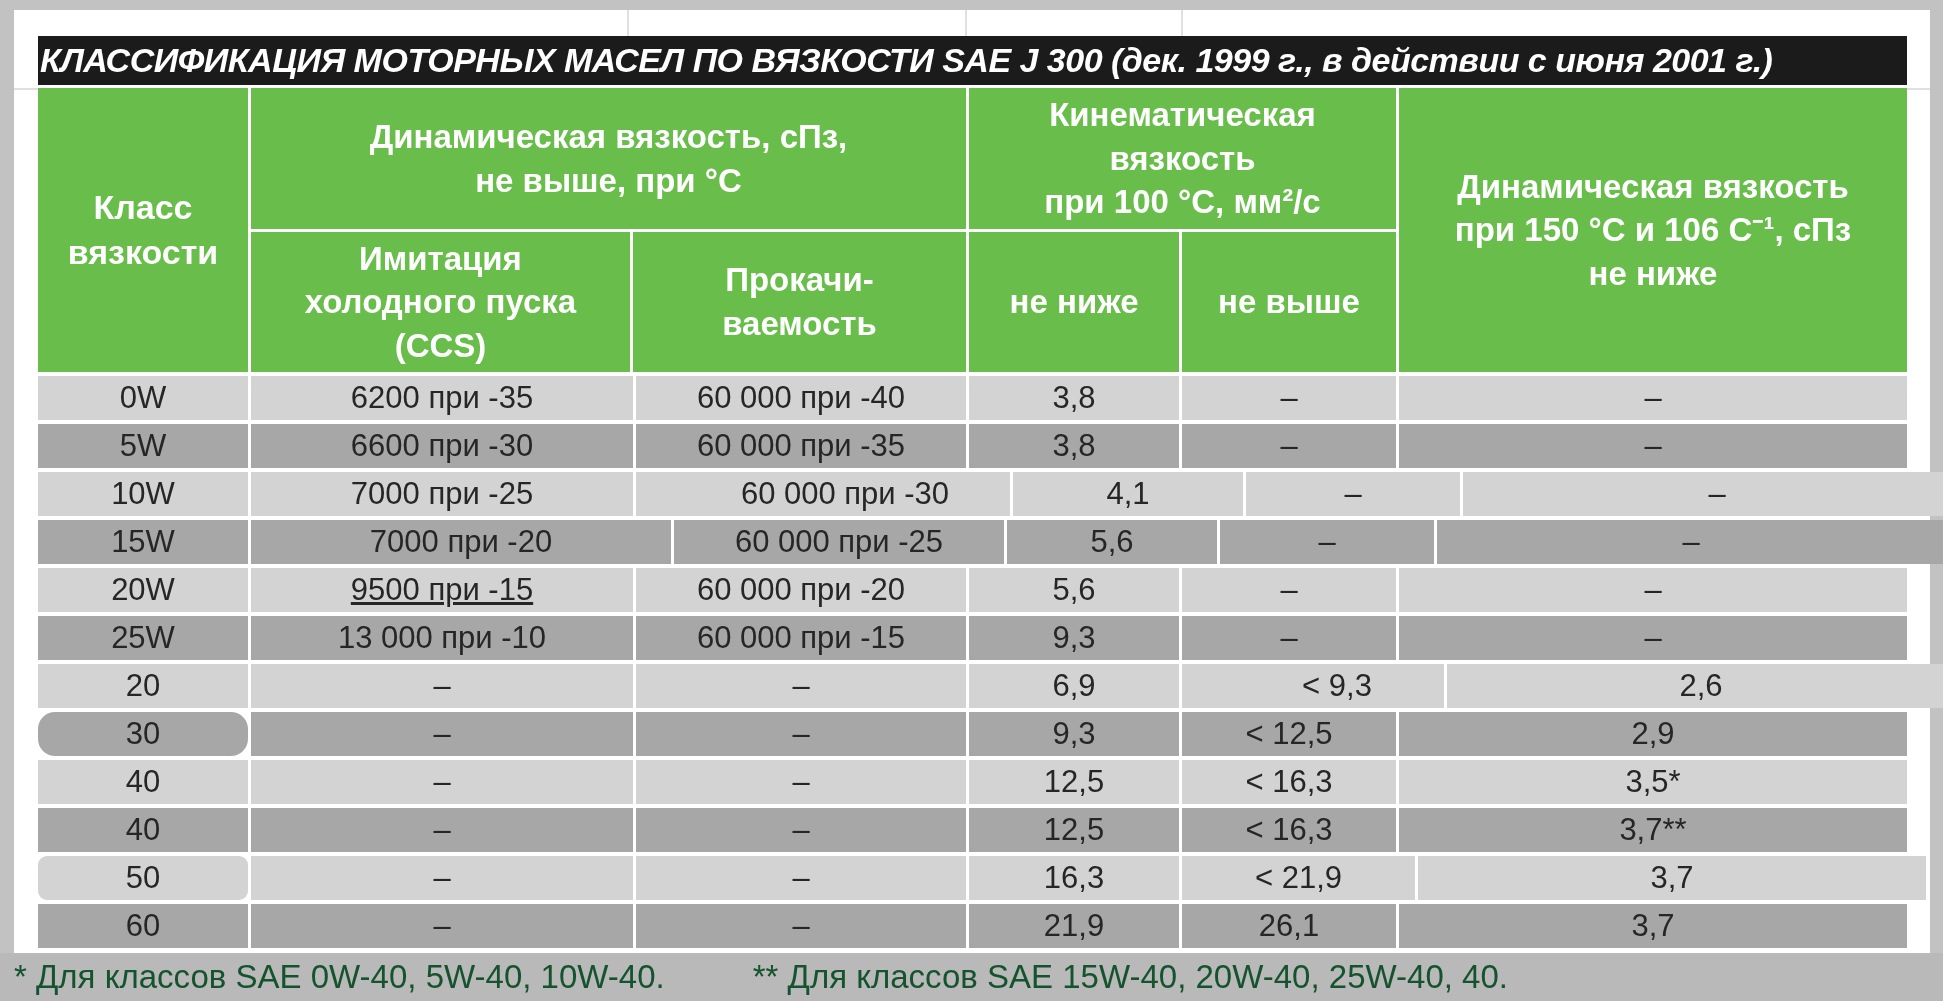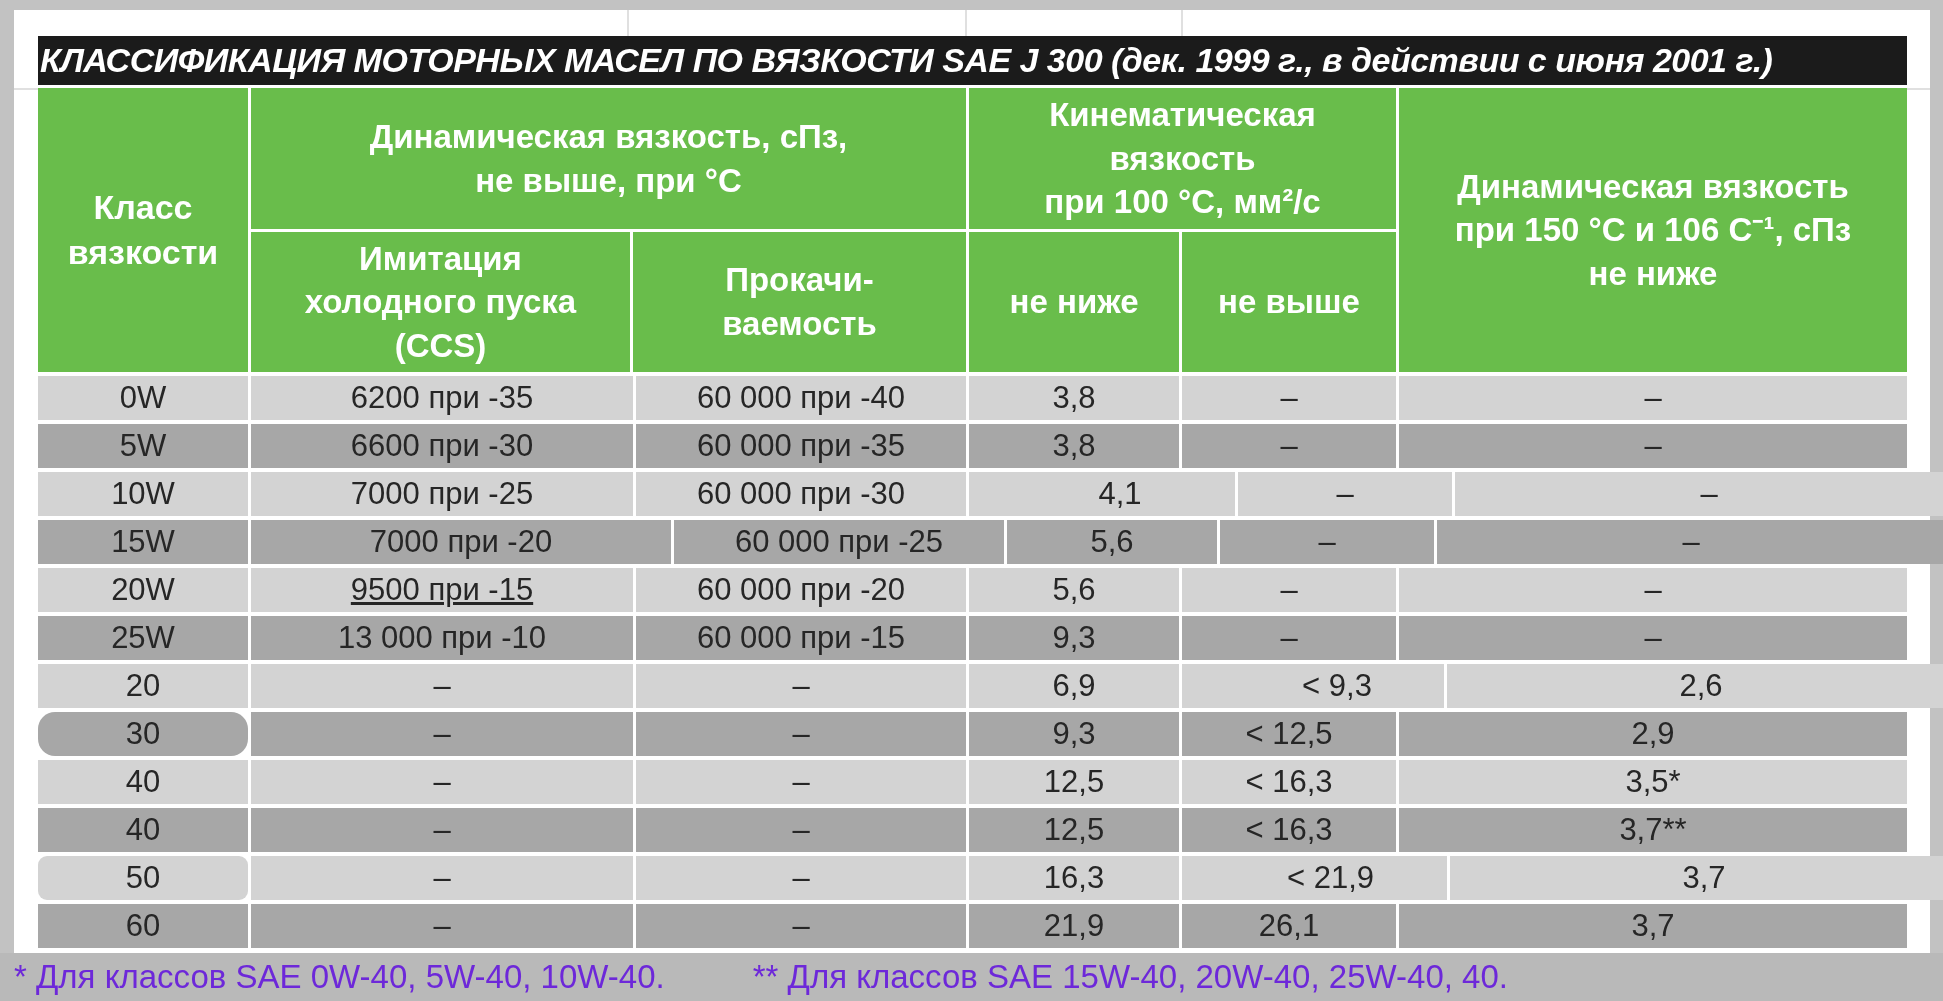--- a/index.html
+++ b/index.html
@@ -49,21 +49,21 @@
   .row.dark .cell{background:var(--rowDark,#a7a7a7);}
   .cell{
     display:flex;align-items:center;justify-content:center;
     font-size:31px;color:#262626;flex:0 0 auto;height:100%;
   }
   .footnote{
     position:absolute;left:0;top:953px;width:1943px;height:48px;
     background:var(--foot,#b9b9b9);
     display:flex;align-items:center;
     padding-left:14px;box-sizing:border-box;
-    font-size:33px;color:#6d28d9;
+    font-size:33px;color:#14532d;
   }
   .footnote .fn2{margin-left:88px;}
 </style>
 </head>
 <body style="--green: #69bd4b; --bar: #1b1b1b; --rowLight: #d3d3d3; --rowDark: #a7a7a7; --foot: #b9b9b9; --page: #ffffff; --outer: #c2c2c2;">
 
 <div class="page">
   <div class="gridline v" style="left:613px"></div>
   <div class="gridline v" style="left:951px"></div>
   <div class="gridline v" style="left:1167px"></div>
@@ -106,22 +106,22 @@
       <div class="cell" style="width: 210px;">5W</div>
       <div class="cell" style="width: 382px;">6600 при -30</div>
       <div class="cell" style="width: 330px;">60 000 при -35</div>
       <div class="cell" style="width: 210px;">3,8</div>
       <div class="cell" style="width: 214px;">–</div>
       <div class="cell" style="width: 508px;">–</div>
     </div>
     <div class="row light">
       <div class="cell" style="width: 210px;">10W</div>
       <div class="cell" style="width: 382px;">7000 при -25</div>
-      <div class="cell" style="width: 330px;">60 000 при -30</div>
-      <div class="cell" style="width: 230px; padding-left: 36px;">4,1</div>
+      <div class="cell" style="width: 330px; padding-left: 44px;">60 000 при -30</div>
+      <div class="cell" style="width: 230px;">4,1</div>
       <div class="cell" style="width: 214px;">–</div>
       <div class="cell" style="width: 508px;">–</div>
     </div>
     <div class="row dark">
       <div class="cell" style="width: 210px;">15W</div>
       <div class="cell" style="width: 420px;">7000 при -20</div>
       <div class="cell" style="width: 330px;">60 000 при -25</div>
       <div class="cell" style="width: 210px;">5,6</div>
       <div class="cell" style="width: 214px;">–</div>
       <div class="cell" style="width: 508px;">–</div>
@@ -172,21 +172,21 @@
       <div class="cell" style="width: 330px;">–</div>
       <div class="cell" style="width: 210px;">12,5</div>
       <div class="cell" style="width: 214px;">&lt; 16,3</div>
       <div class="cell" style="width: 508px;">3,7**</div>
     </div>
     <div class="row light">
       <div class="cell" style="width: 210px; border-radius: 9px;">50</div>
       <div class="cell" style="width: 382px;">–</div>
       <div class="cell" style="width: 330px;">–</div>
       <div class="cell" style="width: 210px;">16,3</div>
-      <div class="cell" style="width: 233px; padding-left: 32px;">&lt; 21,9</div>
+      <div class="cell" style="width: 233px;">&lt; 21,9</div>
       <div class="cell" style="width: 508px;">3,7</div>
     </div>
     <div class="row dark">
       <div class="cell" style="width: 210px;">60</div>
       <div class="cell" style="width: 382px;">–</div>
       <div class="cell" style="width: 330px;">–</div>
       <div class="cell" style="width: 210px;">21,9</div>
       <div class="cell" style="width: 214px;">26,1</div>
       <div class="cell" style="width: 508px;">3,7</div>
     </div>

